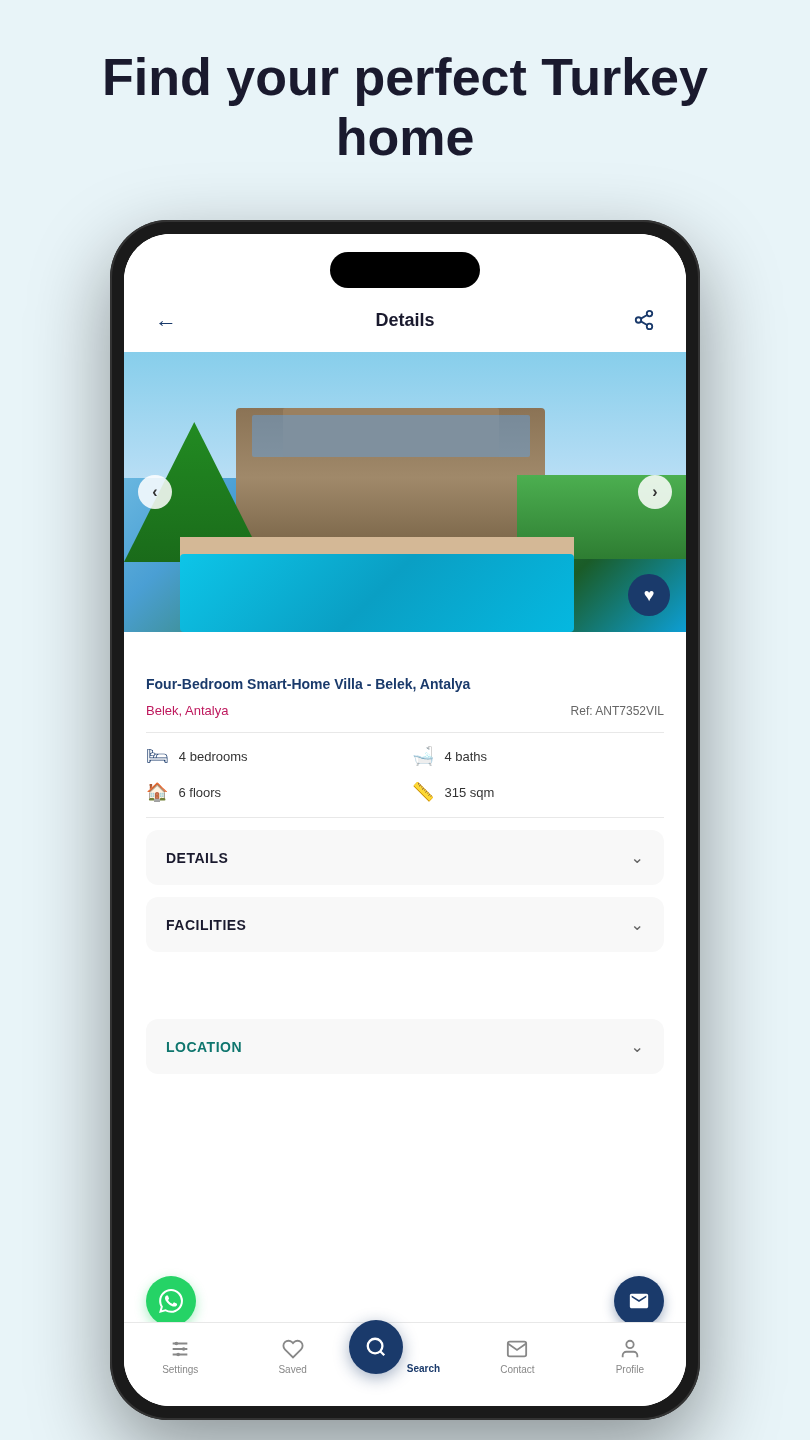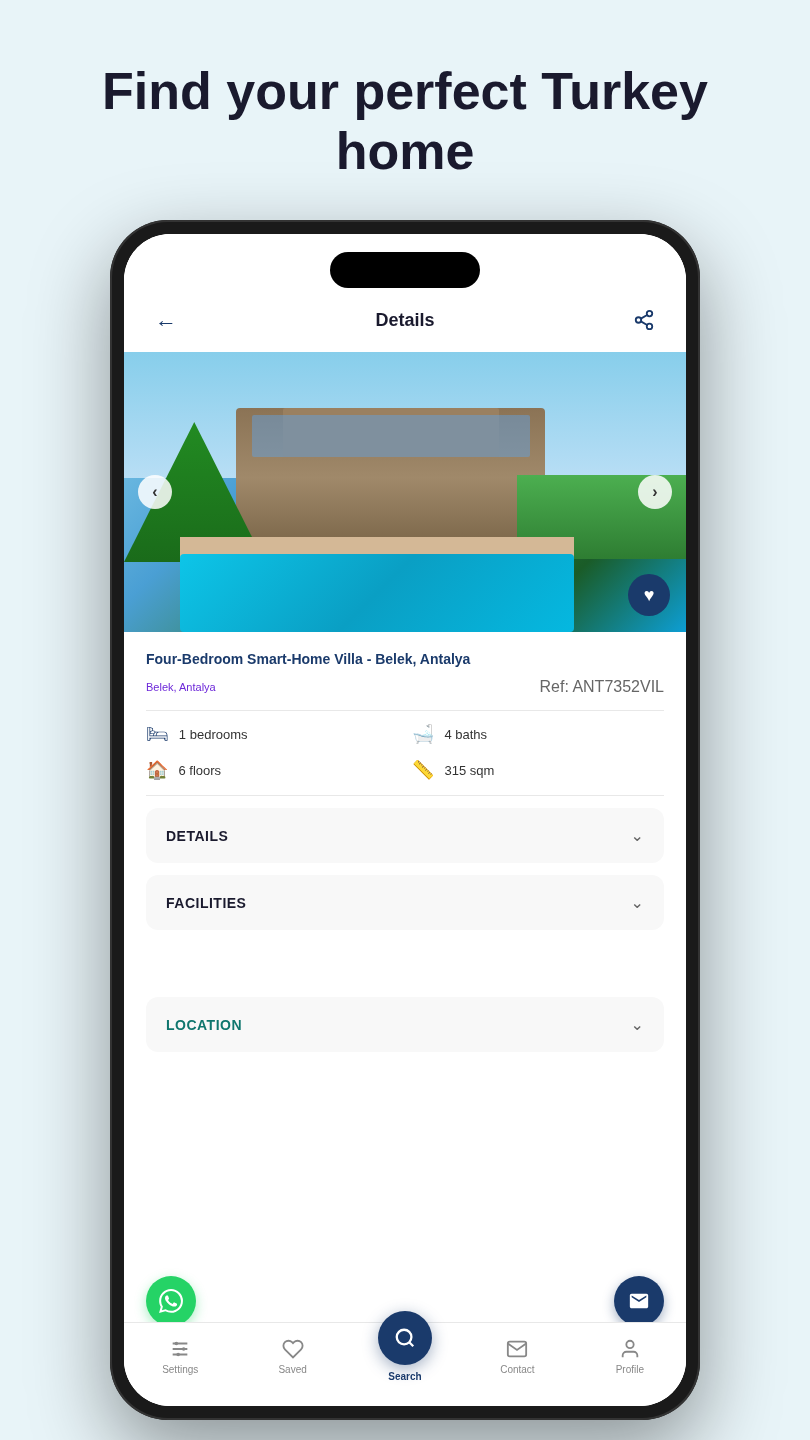--- a/index.html
+++ b/index.html
@@ -8,21 +8,21 @@
       height: 1440px;
       background-color: #e8f4f8;
       font-family: -apple-system, BlinkMacSystemFont, 'Segoe UI', sans-serif;
       overflow: hidden;
       position: relative;
     }
 
     
     .hero-title {
       text-align: center;
-      padding: 62px 80px 30px;
+      padding: 48px 80px 30px;
       font-size: 52px;
       font-weight: 800;
       color: #1a1a2e;
       line-height: 1.15;
     }
 
     
     .phone-shell {
       position: absolute;
       top: 220px;
@@ -271,20 +271,21 @@
       color: #fff;
       font-size: 18px;
     }
 
     
     .property-details {
       flex: 1;
       overflow-y: auto;
       padding: 18px 22px;
       background: #fff;
+      margin-top: 25px;
     }
 
     .property-title {
       font-size: 14px;
       color: #1a3a6b;
       font-weight: 600;
       margin-bottom: 10px;
       line-height: 1.3;
     }
 
@@ -296,26 +297,26 @@
     }
 
     .property-location-row {
       display: flex;
       justify-content: space-between;
       align-items: center;
       margin-bottom: 14px;
     }
 
     .property-location {
-      font-size: 11px;
-      color: #6d28d9;
+      font-size: 13px;
+      color: #be185d;
     }
 
     .property-ref {
-      font-size: 16px;
+      font-size: 12px;
       color: #666;
     }
 
     .divider {
       height: 1px;
       background: #e8e8e8;
       margin: 12px 0;
     }
 
     .features-grid {
@@ -428,22 +429,22 @@
     .nav-item-label {
       font-size: 10px;
       color: #888;
       font-weight: 500;
     }
 
     
     .search-fab-container {
       position: relative;
       display: flex;
-      flex-direction: column;
-      align-items: center;
+      flex-direction: row;
+      align-items: flex-end;
     }
 
     .search-fab {
       width: 54px;
       height: 54px;
       background: #1a3a6b;
       border-radius: 50%;
       display: flex;
       align-items: center;
       justify-content: center;
@@ -515,21 +516,21 @@
         <div class="property-location-row">
           <span class="property-location">Belek, Antalya</span>
           <span class="property-ref">Ref: ANT7352VIL</span>
         </div>
 
         <div class="divider"></div>
 
         <div class="features-grid">
           <div class="feature-item">
             <span class="feature-icon">🛏</span>
-            <span class="feature-text">1 bedrooms</span>
+            <span class="feature-text">4 bedrooms</span>
           </div>
           <div class="feature-item">
             <span class="feature-icon">🛁</span>
             <span class="feature-text">4 baths</span>
           </div>
           <div class="feature-item">
             <span class="feature-icon">🏠</span>
             <span class="feature-text">6 floors</span>
           </div>
           <div class="feature-item">

